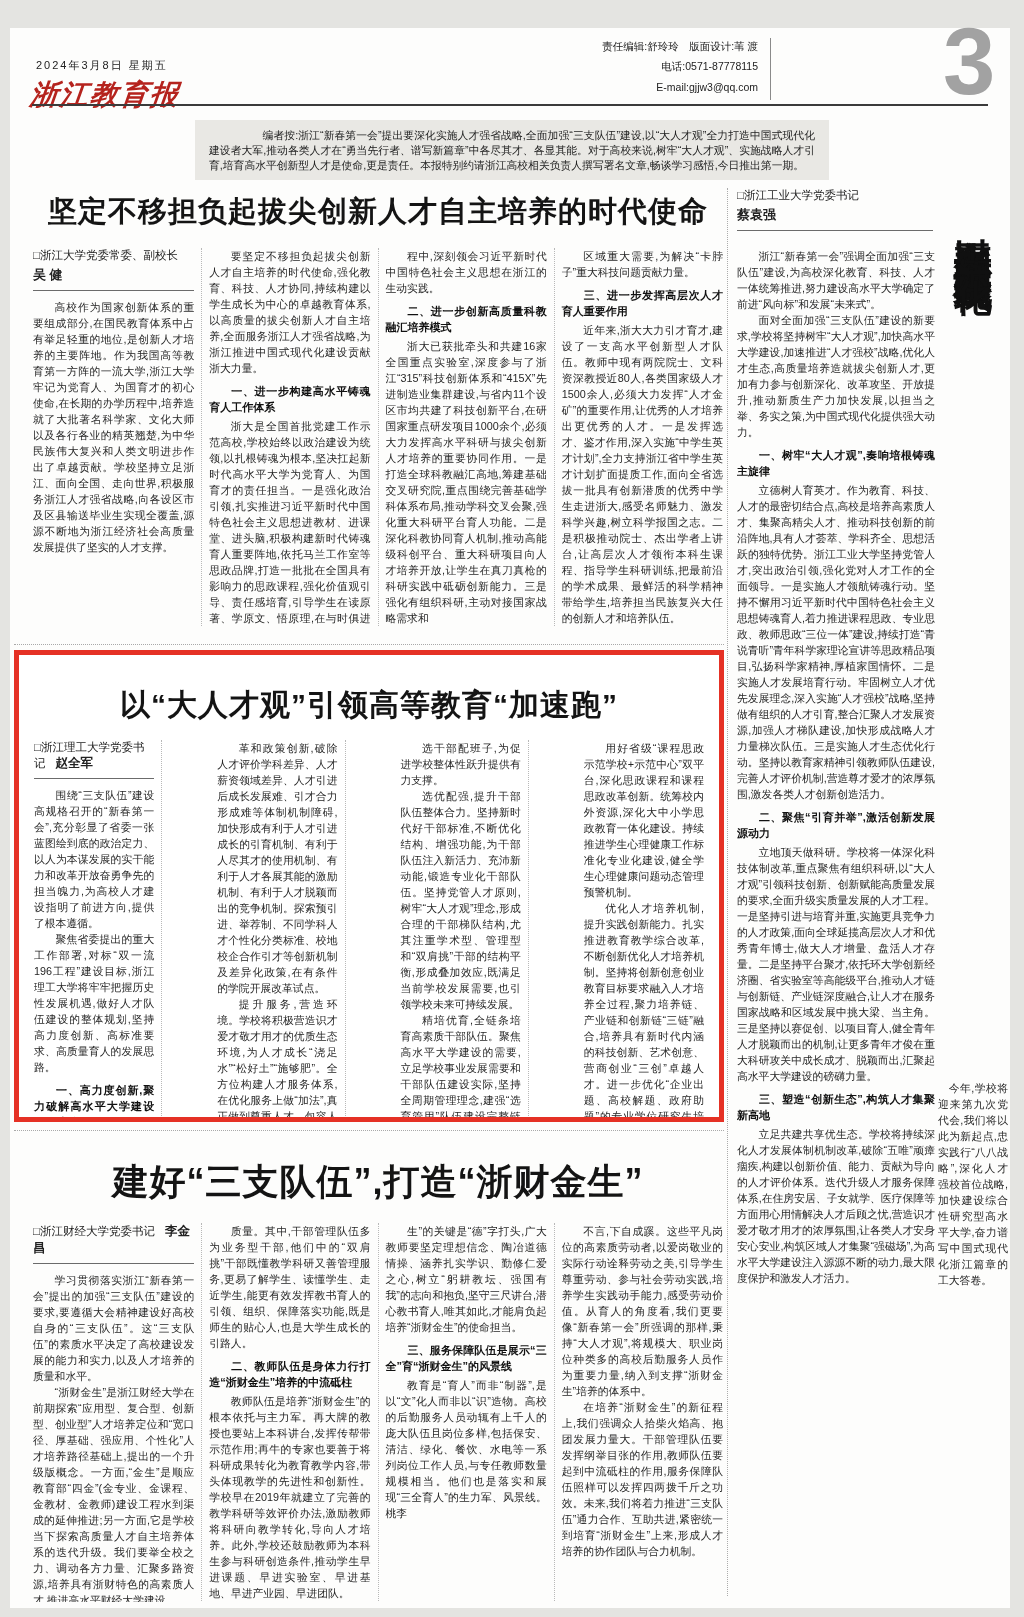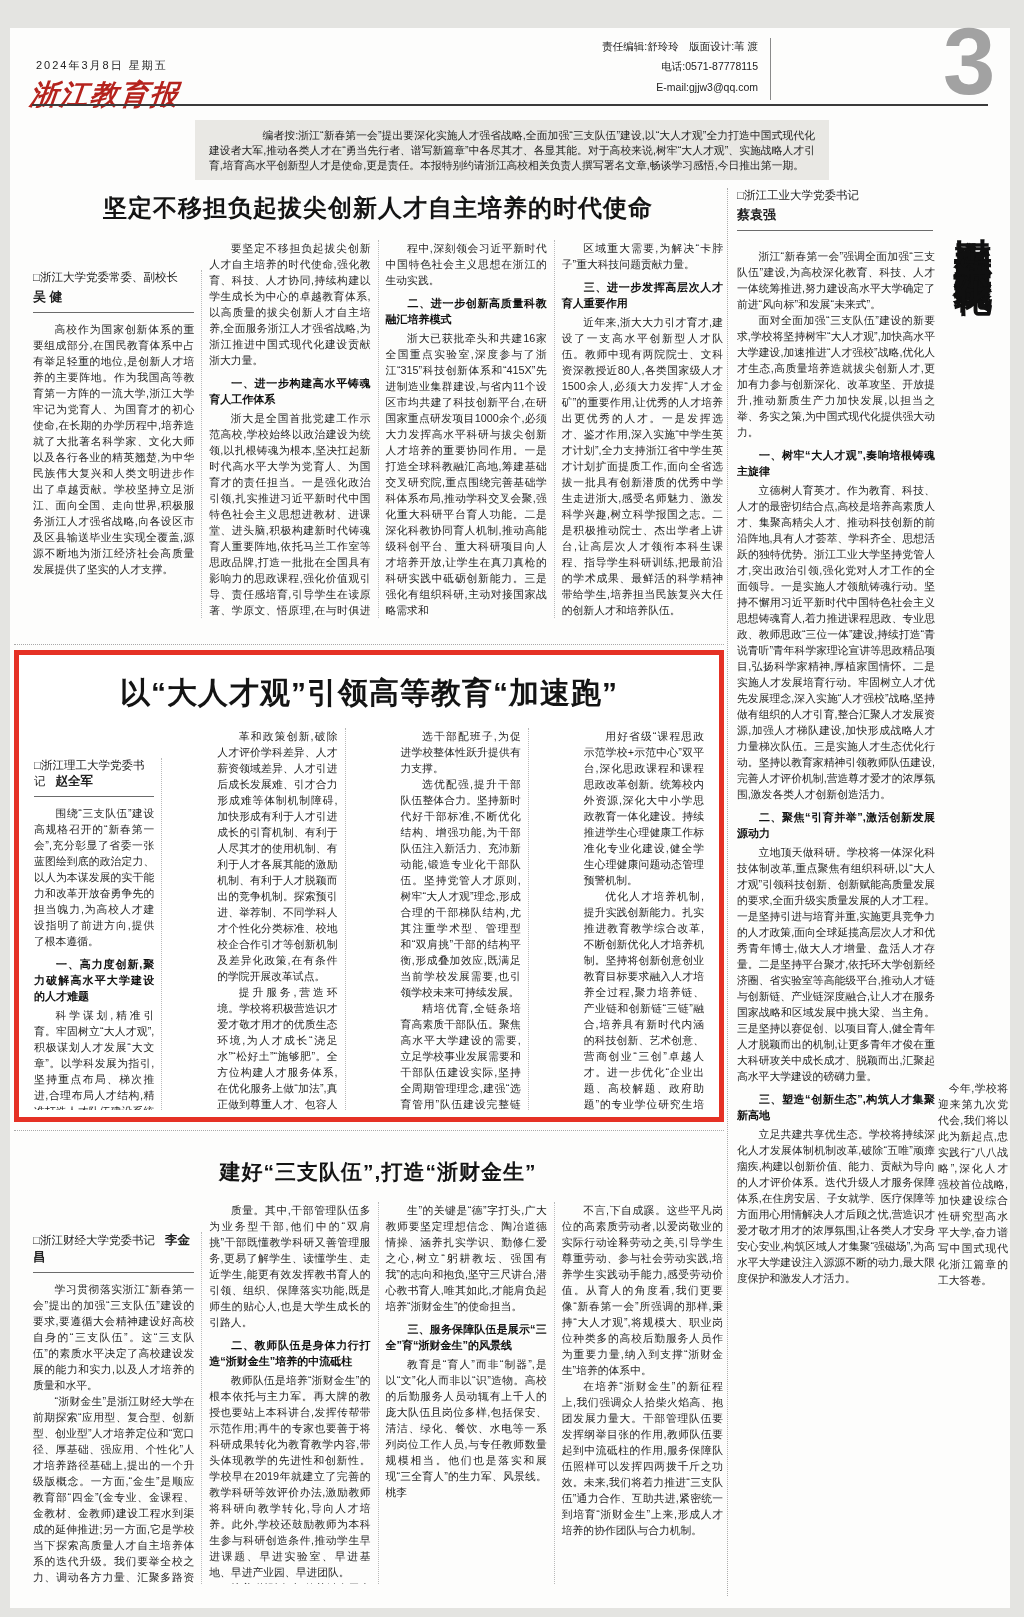--- a/index.html
+++ b/index.html
@@ -25,59 +25,59 @@
   #editor-note{position:absolute;left:185px;top:92px;width:634px;height:60px;
                background:#e9e8e4;padding:8px 14px;box-sizing:border-box;overflow:hidden;}
   #editor-note p{margin:0;font-size:10.8px;line-height:15px;text-align:justify;
                  text-indent:2em;color:#222;}
   #editor-note .lbl{font-weight:normal;padding-left:32px;}
 
   
   .art-title{text-align:center;font-weight:900;color:#141414;letter-spacing:1px;margin:0;}
   .cols{display:flex;}
   .col{flex:1;padding:0 7px;border-right:1px dotted #b8b8b8;overflow:hidden;}
-  .col:first-child{padding-left:1px;margin-top:30px;}
+  .col:first-child{padding-left:1px;}
   .col:last-child{border-right:none;padding-right:1px;}
   .para{margin:0;font-size:10.8px;line-height:16px;text-align:justify;
         text-indent:2em;color:#262626;}
   .sub{margin:7px 0 3px;font-size:11px;line-height:16px;font-weight:bold;
        text-align:justify;text-indent:2em;color:#111;}
   .byline{font-size:11.5px;color:#222;padding-bottom:6px;border-bottom:1px solid #6b6b6b;
           margin-bottom:8px;}
   .byline .name{font-weight:bold;font-size:13px;margin-top:3px;}
   .byline-inline .name-inline{font-weight:bold;font-size:12.5px;margin-left:10px;}
 
   
   #article1{position:absolute;left:22px;top:158px;width:692px;height:452px;overflow:hidden;}
-  #article1 .art-title{font-size:24px;margin:6px 0 16px;text-align:center;}
+  #article1 .art-title{font-size:29px;margin:6px 0 16px;text-align:center;}
   #article1 .cols{height:378px;}
 
   
   #sep-vert{position:absolute;left:717px;top:160px;height:1408px;border-left:1px dotted #ababab;}
   #right-region{position:absolute;left:727px;top:160px;width:271px;height:1414px;overflow:hidden;}
   #right-byline{width:196px;}
   #right-col-main{position:absolute;left:0;top:60px;width:198px;height:1350px;overflow:hidden;}
   #right-vtitle{position:absolute;right:2px;top:20px;width:66px;height:856px;
                 writing-mode:vertical-rl;font-size:38px;line-height:66px;font-weight:900;
                 letter-spacing:2px;color:#101010;overflow:hidden;}
   #right-col-tail{position:absolute;right:0;top:892px;width:70px;height:520px;overflow:hidden;}
   #right-col-tail .para{text-indent:1em;}
 
   
   .hdot{position:absolute;border-top:1px dotted #a9a9a9;}
   #hdot-top{left:4px;top:616px;width:710px;}
   #hdot-bottom{left:4px;top:1102px;width:710px;}
   #red-box{position:absolute;left:4px;top:622px;width:710px;height:472px;box-sizing:border-box;
-           border:5px solid #e53125;background:#fff;padding:4px 14px;overflow:hidden;}
+           border:5px solid #e53125;background:#fff;padding:16px 14px;overflow:hidden;}
   #red-box .art-title{font-size:30px;margin:14px 0 14px;}
   #red-box .cols{height:382px;gap:48px;}
 
   
   #article-bottom{position:absolute;left:22px;top:1108px;width:692px;height:466px;overflow:hidden;}
-  #article-bottom .art-title{font-size:21px;margin:22px 0 16px;}
+  #article-bottom .art-title{font-size:36px;margin:22px 0 16px;}
   #article-bottom .cols{height:382px;}
 </style>
 </head>
 <body>
 
 <div id="page">
 
   <div id="masthead">
     <div id="mh-date">2024年3月8日  星期五</div>
     <div id="mh-logo">浙江教育报</div>
@@ -159,20 +159,21 @@
 
   <div id="red-box">
     <h1 class="art-title">以“大人才观”引领高等教育“加速跑”</h1>
     <div class="cols">
       <div class="col">
         <div class="byline byline-inline">
           <span>□浙江理工大学党委书记</span><span class="name-inline">赵全军</span>
         </div>
         <div>
             <p class="para">围绕“三支队伍”建设高规格召开的“新春第一会”,充分彰显了省委一张蓝图绘到底的政治定力、以人为本谋发展的实干能力和改革开放奋勇争先的担当魄力,为高校人才建设指明了前进方向,提供了根本遵循。</p>
+            <p class="para">聚焦省委提出的重大工作部署,对标“双一流196工程”建设目标,浙江理工大学将牢牢把握历史性发展机遇,做好人才队伍建设的整体规划,坚持高力度创新、高标准要求、高质量育人的发展思路。</p>
             <p class="sub">一、高力度创新,聚力破解高水平大学建设的人才难题</p>
             <p class="para">科学谋划,精准引育。牢固树立“大人才观”,积极谋划人才发展“大文章”。以学科发展为指引,坚持重点布局、梯次推进,合理布局人才结构,精准打造人才队伍建设系统性构架。厘清需求清单、分布清单、政策清单,提高引才的针对性、成功率。积极拓展人才招引渠道,通过以才带才、论坛会议聚才、精准推介吸才、比赛识才等多种方式,涵养高水平大学建设的“源头活水”。</p>
           </div>
       </div>
       <div class="col">
           <div>
             <p class="para">革和政策创新,破除人才评价学科差异、人才薪资领域差异、人才引进后成长发展难、引才合力形成难等体制机制障碍,加快形成有利于人才引进成长的引育机制、有利于人尽其才的使用机制、有利于人才各展其能的激励机制、有利于人才脱颖而出的竞争机制。探索预引进、举荐制、不同学科人才个性化分类标准、校地校企合作引才等创新机制及差异化政策,在有条件的学院开展改革试点。</p>
             <p class="para">提升服务,营造环境。学校将积极营造识才爱才敬才用才的优质生态环境,为人才成长“浇足水”“松好土”“施够肥”。全方位构建人才服务体系,在优化服务上做“加法”,真正做到尊重人才、包容人才,为人才提供广阔的事业空间、优良的发展环境、贴心的生活配套。同时,营造“人人皆可成才,人人尽展其才”的良好氛围,构建起集聚人才的“强磁场”,为推动高水平大学建设提供持久稳定的智力支撑。</p>
           </div>
         </div>

